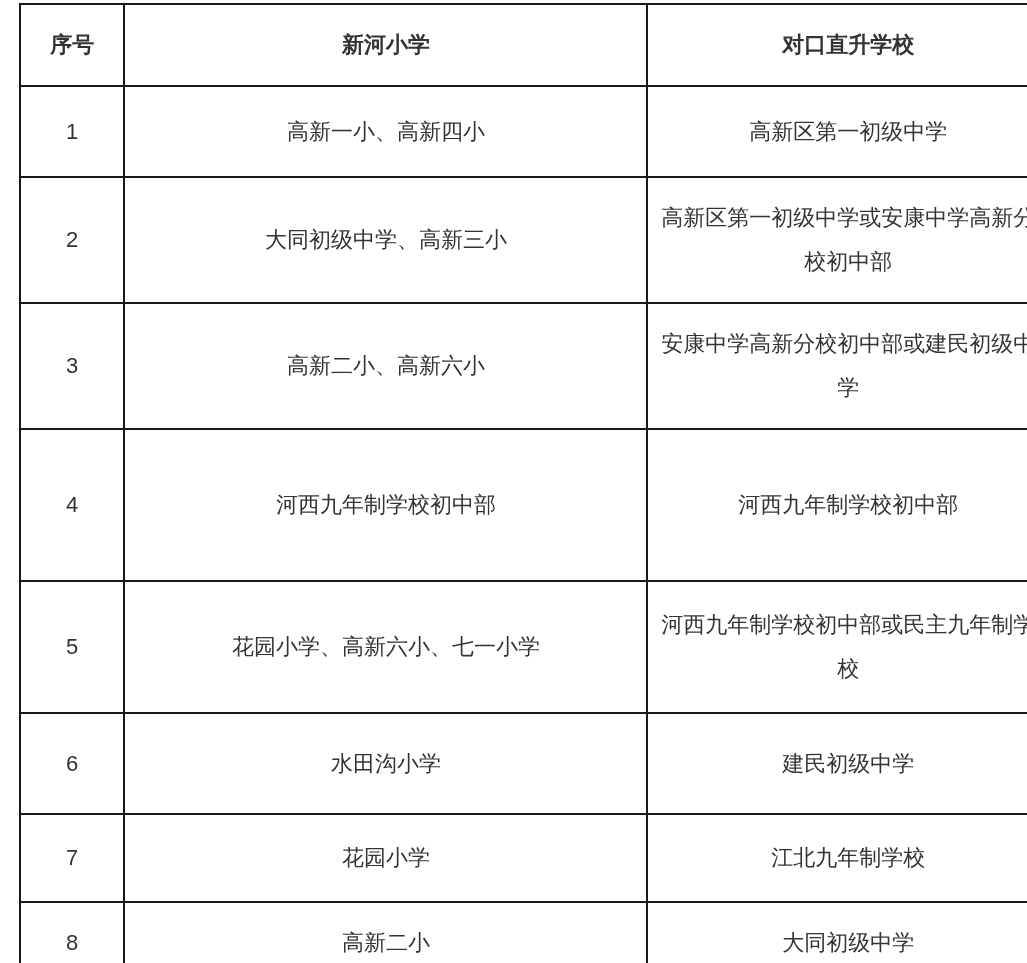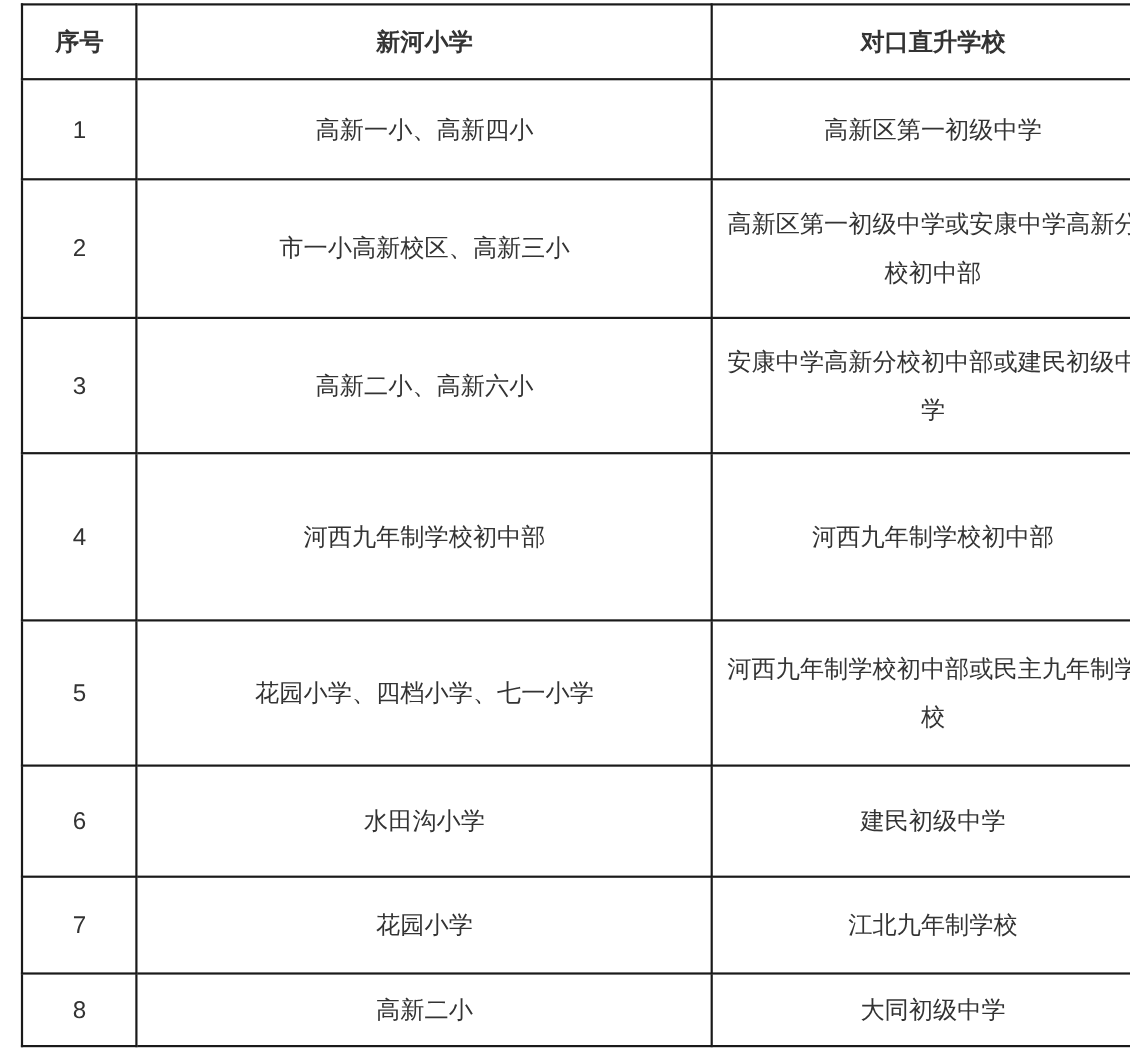--- a/index.html
+++ b/index.html
@@ -23,21 +23,21 @@
     width: 1031px;
     color: var(--text, #333333);
     font-size: 22px;
     line-height: 2.0;
   }
   table.school-table th,
   table.school-table td {
     border: 2px solid var(--border, #1a1a1a);
     text-align: center;
     vertical-align: middle;
-    padding: 2px 8px;
+    padding: 18px 8px;
     overflow: hidden;
     word-break: break-all;
   }
   table.school-table th {
     font-weight: bold;
     color: var(--text, #333333);
   }
   col.c-no  { width: 104px; }
   col.c-pri { width: 521px; }
   col.c-tgt { width: 400px; }
@@ -60,36 +60,36 @@
         </tr>
     </thead>
     <tbody>
         <tr style="height: 91px;">
           <td>1</td>
           <td>高新一小、高新四小</td>
           <td>高新区第一初级中学</td>
         </tr>
         <tr style="height: 126px;">
           <td>2</td>
-          <td>市一小高新校区、高新三小</td>
+          <td>大同初级中学、高新三小</td>
           <td>高新区第一初级中学或安康中学高新分校初中部</td>
         </tr>
         <tr style="height: 123px;">
           <td>3</td>
           <td>高新二小、高新六小</td>
           <td>安康中学高新分校初中部或建民初级中学</td>
         </tr>
         <tr style="height: 152px;">
           <td>4</td>
           <td>河西九年制学校初中部</td>
           <td>河西九年制学校初中部</td>
         </tr>
         <tr style="height: 132px;">
           <td>5</td>
-          <td>花园小学、四档小学、七一小学</td>
+          <td>花园小学、高新六小、七一小学</td>
           <td>河西九年制学校初中部或民主九年制学校</td>
         </tr>
         <tr style="height: 101px;">
           <td>6</td>
           <td>水田沟小学</td>
           <td>建民初级中学</td>
         </tr>
         <tr style="height: 88px;">
           <td>7</td>
           <td>花园小学</td>

